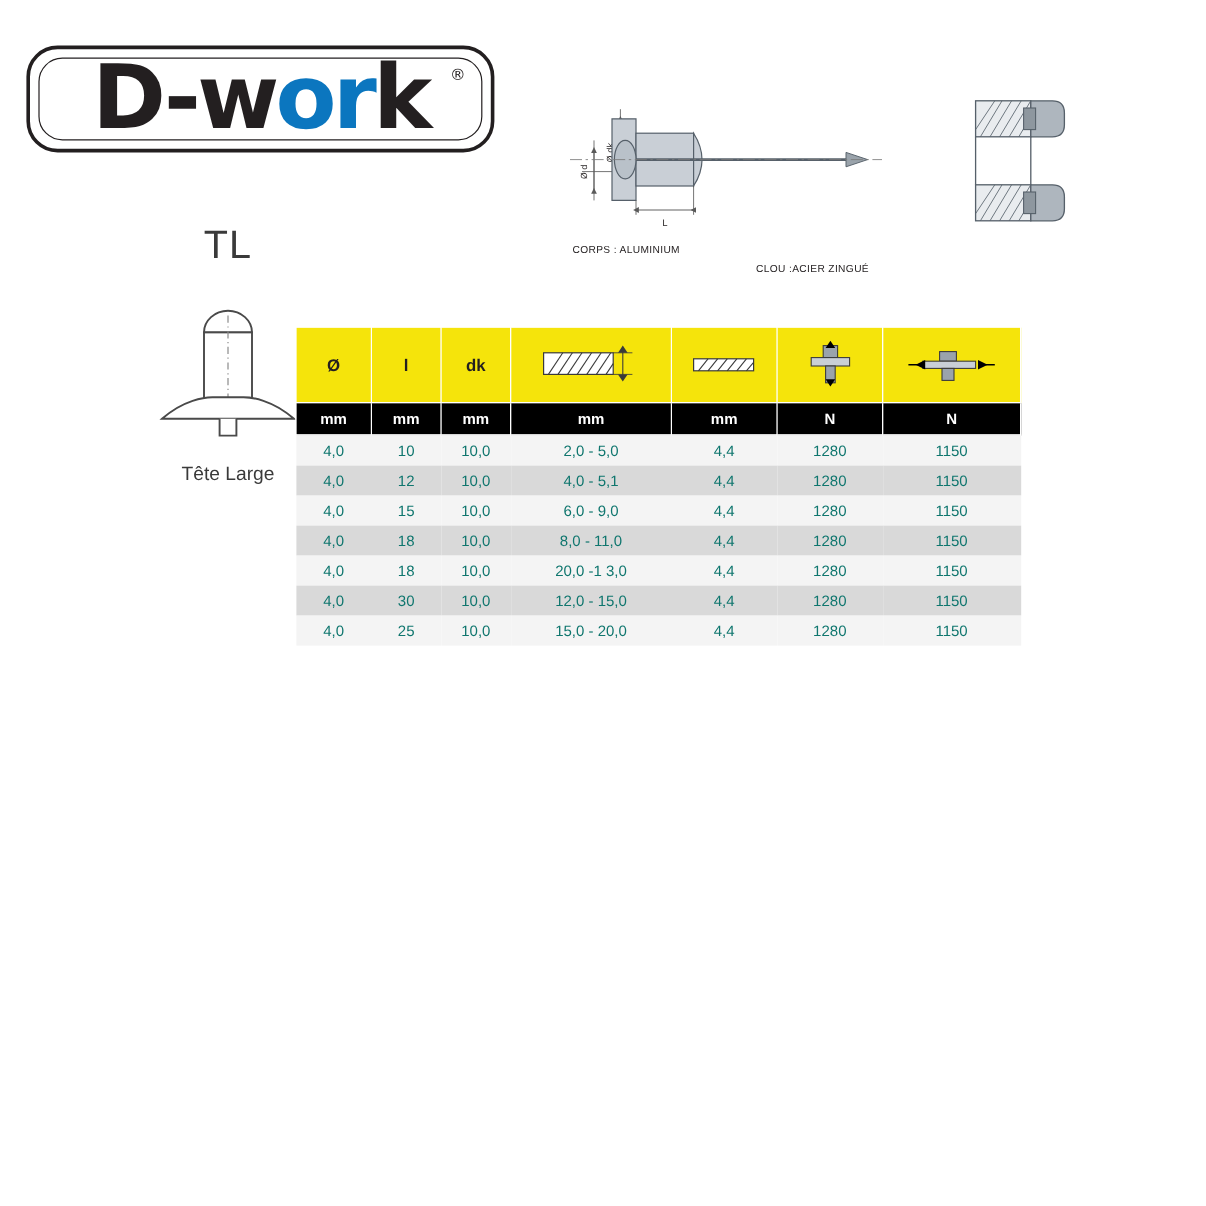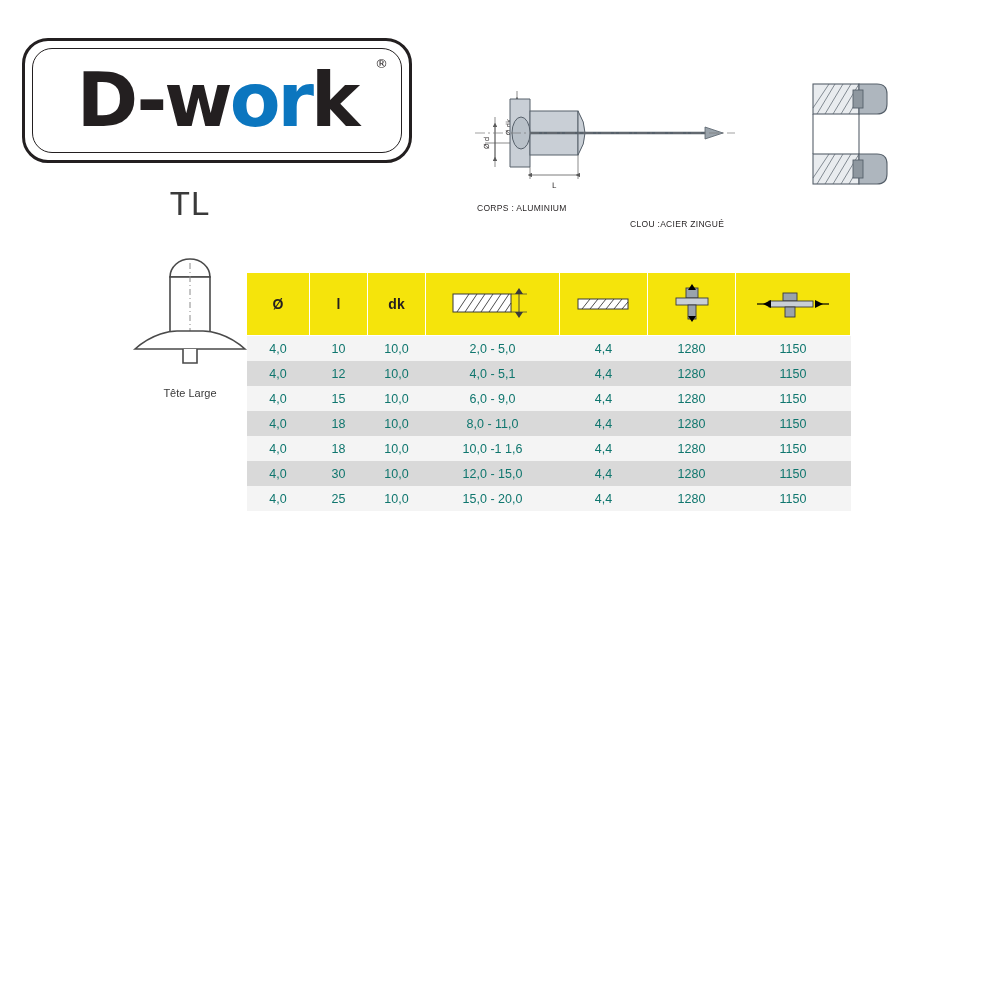--- a/index.html
+++ b/index.html
@@ -15,21 +15,21 @@
     position: relative;
     overflow: hidden;
   }
 
   
   #logo-block {
     position: absolute;
     left: 22px;
     top: 38px;
     width: 390px;
-    height: 125px;
+    height: 89px;
   }
   .logo-frame {
     position: absolute;
     inset: 0;
     border: 3px solid #231f20;
     border-radius: 26px;
     background: #ffffff;
   }
   .logo-frame-inner {
     position: absolute;
@@ -75,21 +75,21 @@
     text-align: center;
   }
   #tl-block .tl-title {
     font-family: "Liberation Sans", sans-serif;
     font-size: 33px;
     color: #3a3a3a;
     letter-spacing: 1px;
     margin: 0 0 14px 0;
   }
   #tl-block .tl-caption {
-    font-size: 11px;
+    font-size: 16px;
     color: #3a3a3a;
     margin-top: 10px;
   }
   .tl-svg { display: block; margin: 0 auto; }
 
   
   #rivet-block {
     position: absolute;
     left: 455px;
     top: 55px;
@@ -328,20 +328,29 @@
           <rect x="30" y="6" width="14" height="8" fill="#9aa3ab" stroke="#3a3a3a" stroke-width="0.9"></rect>
           <rect x="16" y="14" width="44" height="6" fill="#c9cfd6" stroke="#3a3a3a" stroke-width="0.9"></rect>
           <rect x="32" y="20" width="10" height="10" fill="#9aa3ab" stroke="#3a3a3a" stroke-width="0.9"></rect>
           <path d="M10 17 L18 13 L18 21 Z" fill="#000000"></path>
           <path d="M70 17 L62 13 L62 21 Z" fill="#000000"></path>
           <line x1="4" y1="17" x2="12" y2="17" stroke="#000000" stroke-width="1.2"></line>
           <line x1="68" y1="17" x2="76" y2="17" stroke="#000000" stroke-width="1.2"></line>
         </svg>
       </th>
     </tr>
+    <tr class="head-units">
+      <th>mm</th>
+      <th>mm</th>
+      <th>mm</th>
+      <th>mm</th>
+      <th>mm</th>
+      <th>N</th>
+      <th>N</th>
+    </tr>
   </thead>
   <tbody>
     <tr class="odd">
       <td>4,0</td>
       <td>10</td>
       <td>10,0</td>
       <td>2,0 - 5,0</td>
       <td>4,4</td>
       <td>1280</td>
       <td>1150</td>
@@ -370,21 +379,21 @@
       <td>10,0</td>
       <td>8,0 - 11,0</td>
       <td>4,4</td>
       <td>1280</td>
       <td>1150</td>
     </tr>
     <tr class="odd">
       <td>4,0</td>
       <td>18</td>
       <td>10,0</td>
-      <td>10,0 -1 1,6</td>
+      <td>20,0 -1 3,0</td>
       <td>4,4</td>
       <td>1280</td>
       <td>1150</td>
     </tr>
     <tr class="even">
       <td>4,0</td>
       <td>30</td>
       <td>10,0</td>
       <td>12,0 - 15,0</td>
       <td>4,4</td>

